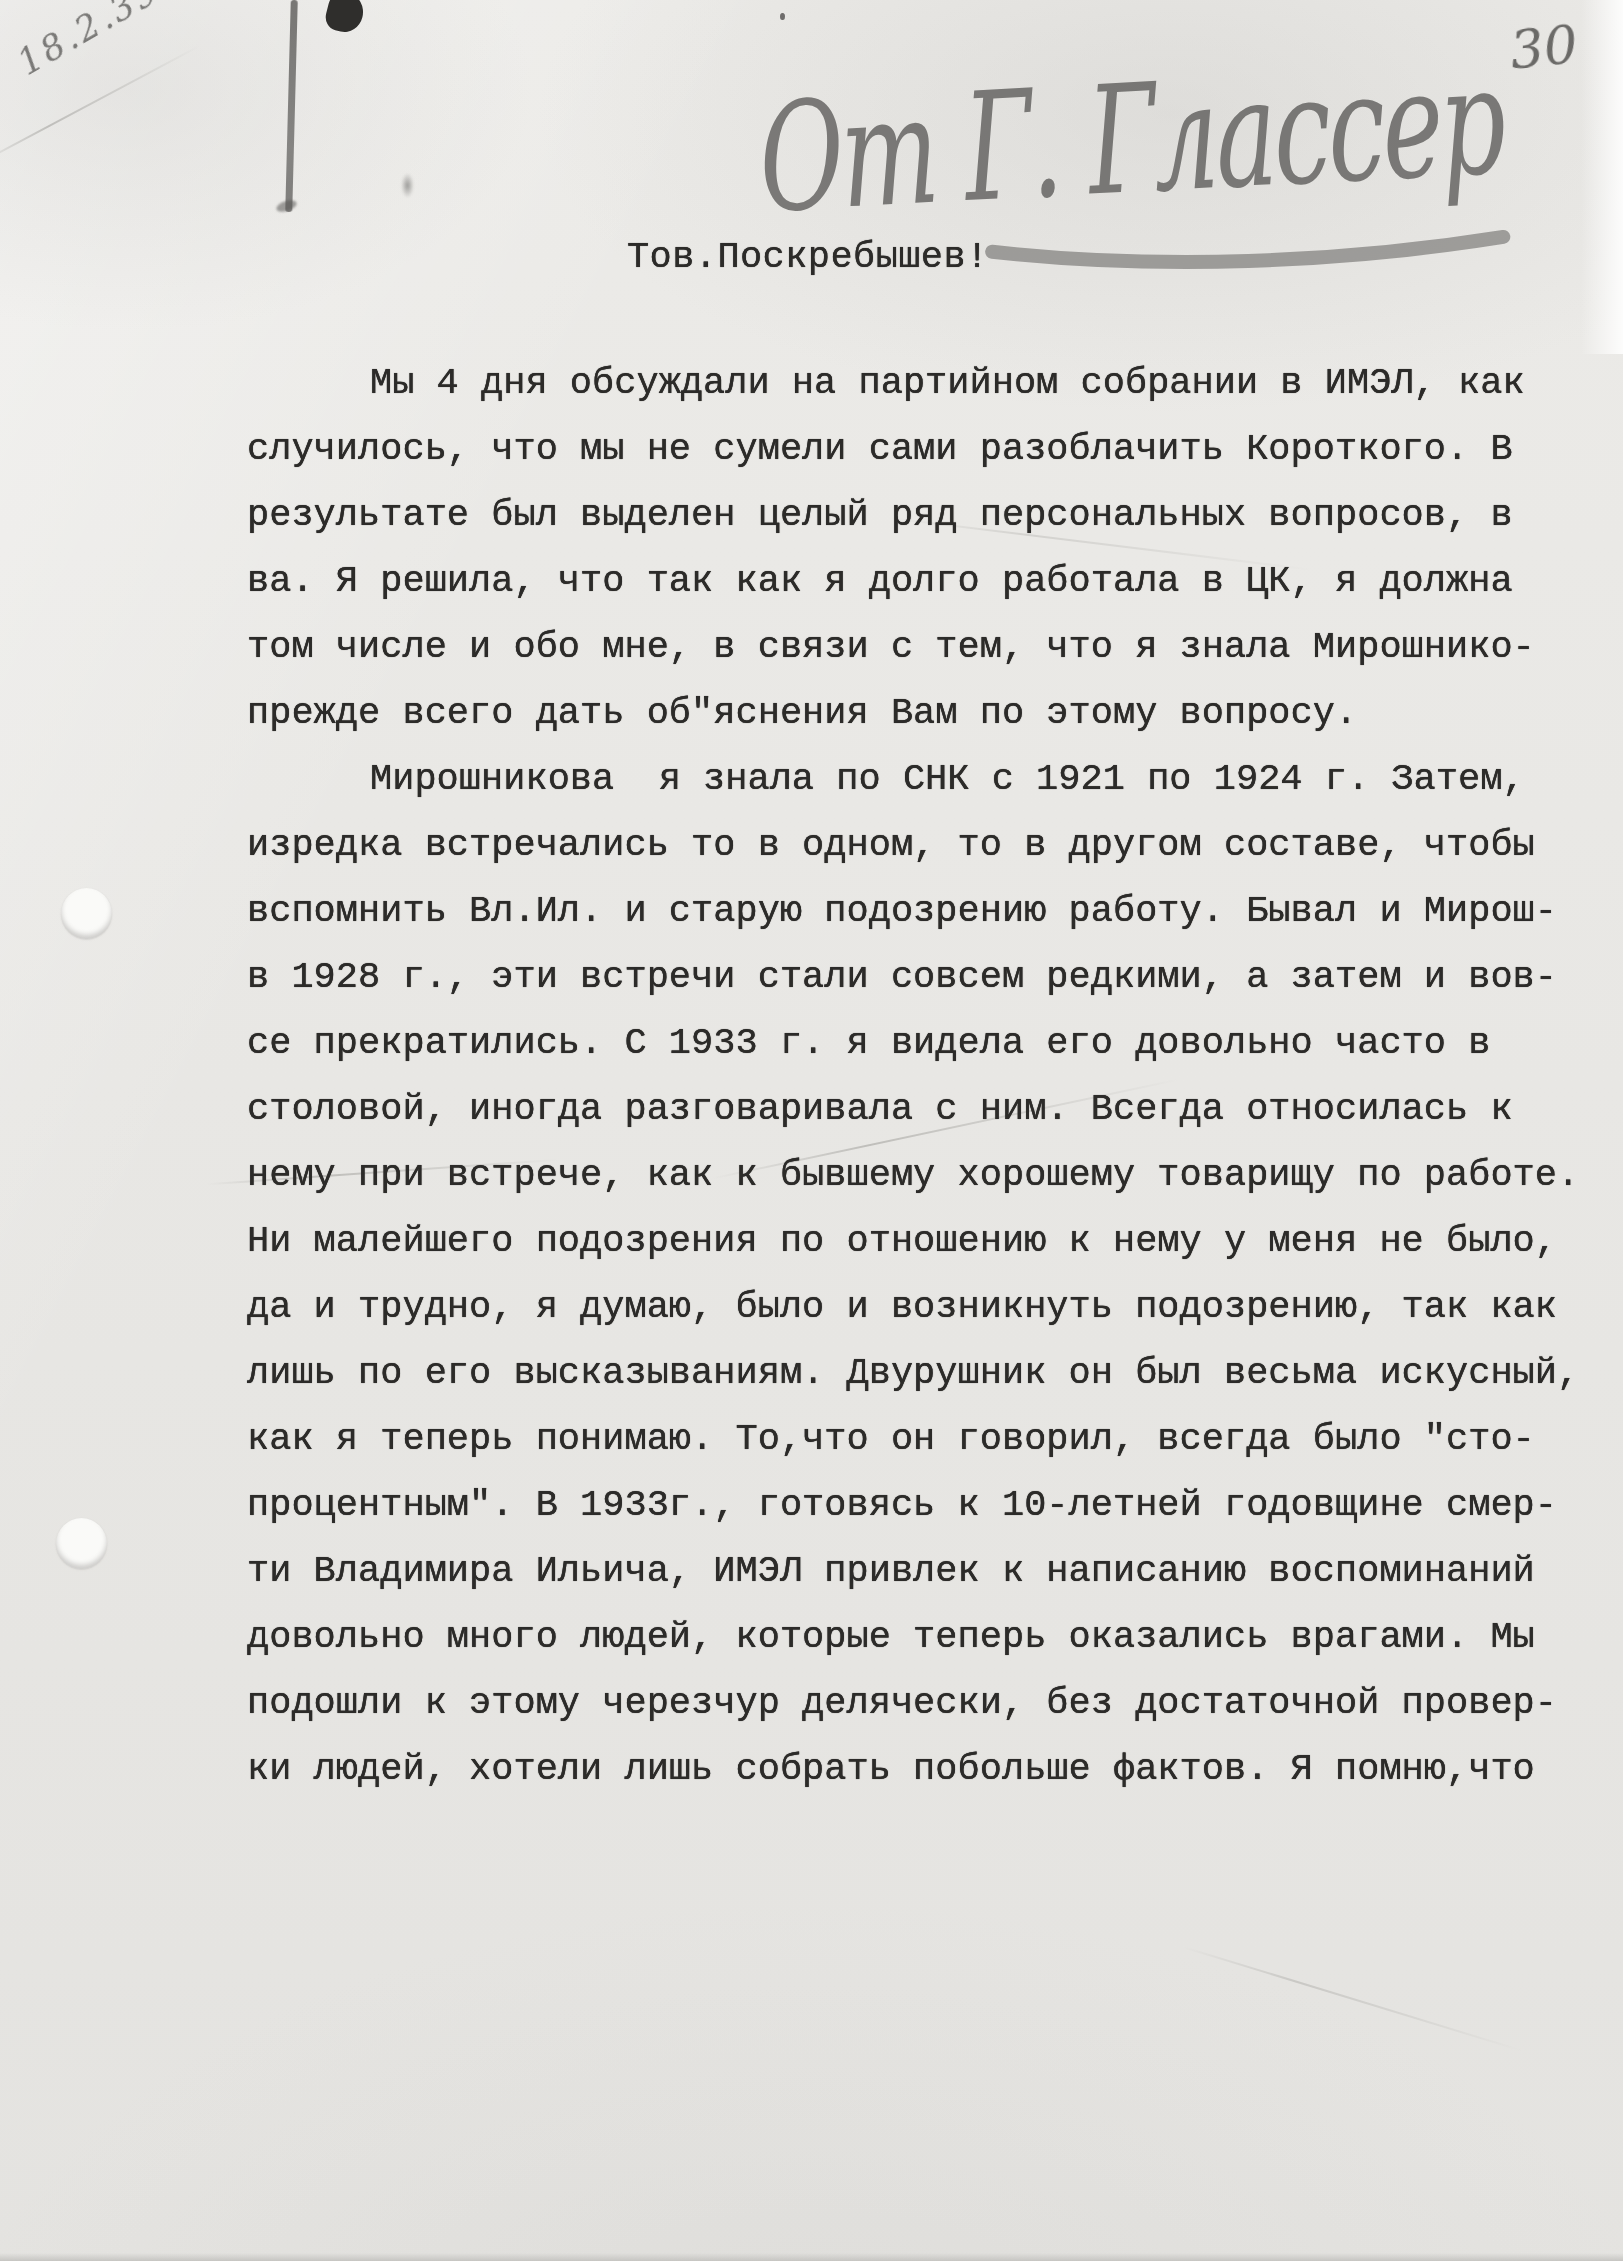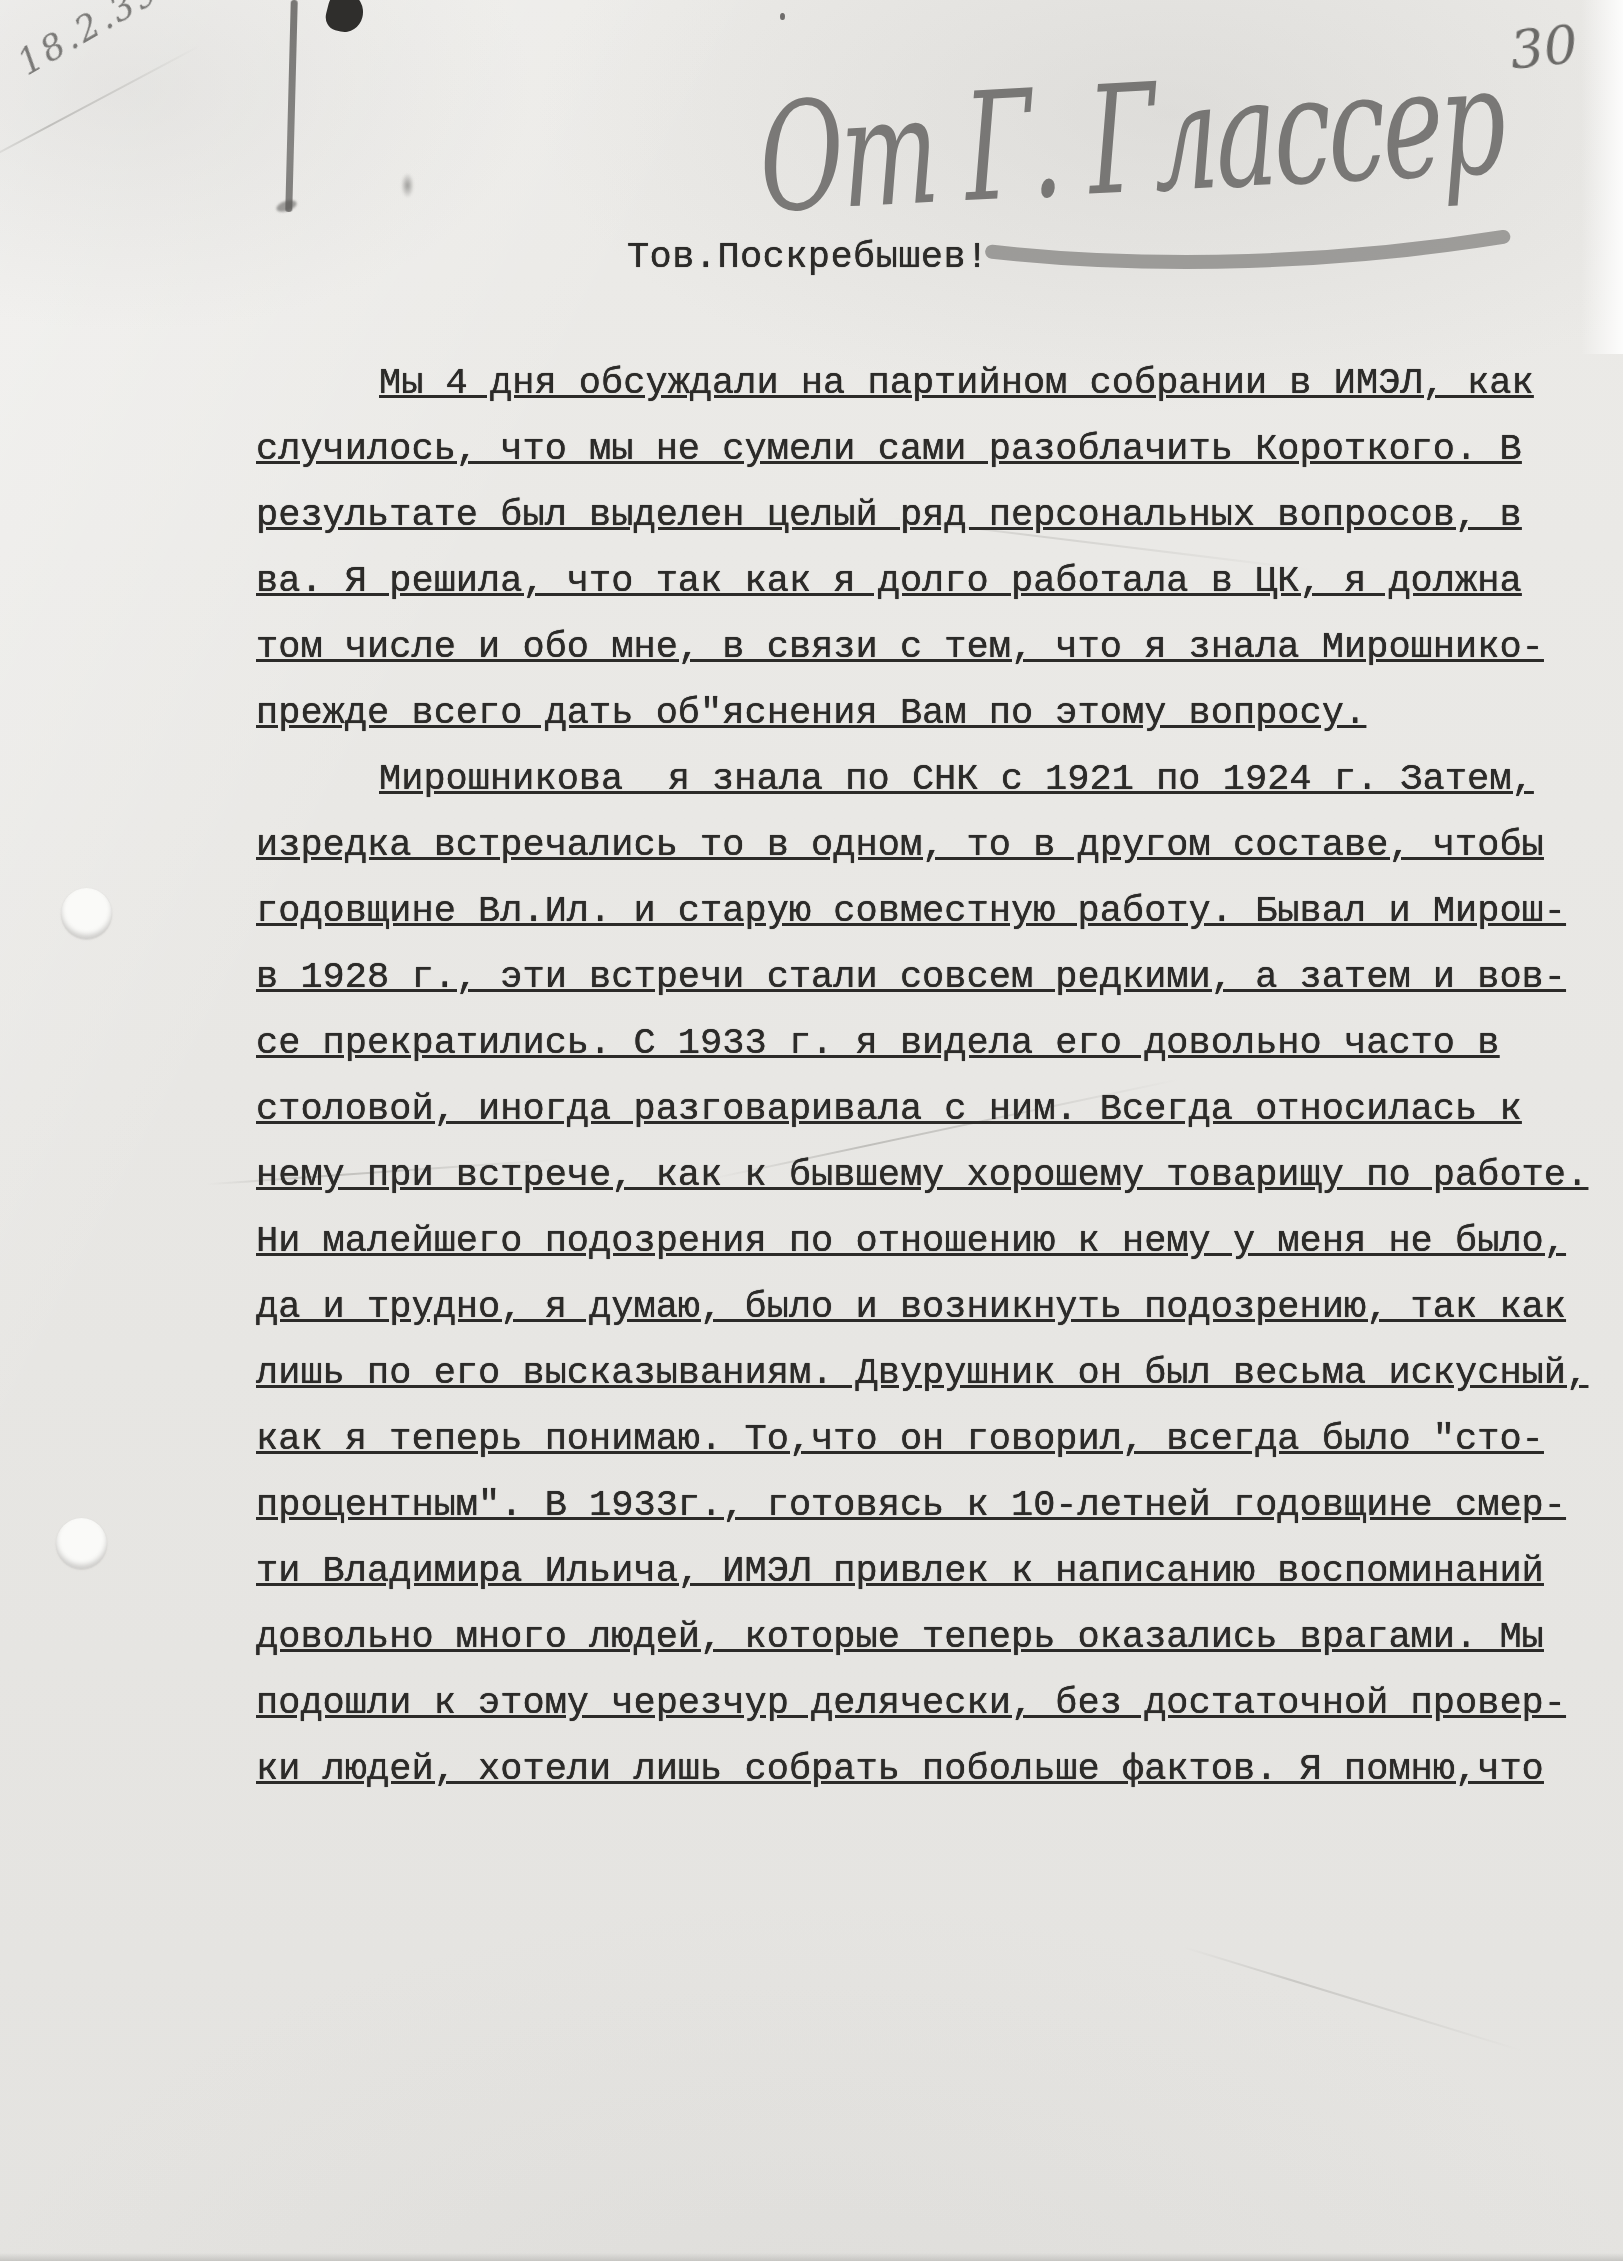--- a/index.html
+++ b/index.html
@@ -22,21 +22,21 @@
   
   .typed{
     color:#2c2b29;
     text-shadow:0 0 1.1px rgba(44,43,41,.65), 0 0 0.3px rgba(44,43,41,.9);
   }
   .salutation{
     position:absolute;left:627px;top:238px;
     font-size:37px;line-height:39px;white-space:pre;letter-spacing:0.4px;
   }
   .letter-body{
-    position:absolute;left:256px;top:350px;width:1349px;text-decoration:underline;
+    position:absolute;left:247px;top:350px;width:1349px;
   }
   .tline{
     height:66px;line-height:66px;
     font-size:37px;letter-spacing:0px;white-space:pre;
   }
   .tline.pstart{padding-left:123px;}
   
   .pencil{color:#504f4d;font-family:"DejaVu Serif",serif;font-style:italic;}
   .pencil-date{
     position:absolute;left:31px;top:43px;
@@ -132,21 +132,21 @@
 
   <div class="typed letter-body">
     <div class="tline pstart">Мы 4 дня обсуждали на партийном собрании в ИМЭЛ, как</div>
     <div class="tline">случилось, что мы не сумели сами разоблачить Короткого. В</div>
     <div class="tline">результате был выделен целый ряд персональных вопросов, в</div>
     <div class="tline">ва. Я решила, что так как я долго работала в ЦК, я должна</div>
     <div class="tline">том числе и обо мне, в связи с тем, что я знала Мирошнико-</div>
     <div class="tline">прежде всего дать об"яснения Вам по этому вопросу.</div>
     <div class="tline pstart">Мирошникова  я знала по СНК с 1921 по 1924 г. Затем,</div>
     <div class="tline">изредка встречались то в одном, то в другом составе, чтобы</div>
-    <div class="tline">годовщине Вл.Ил. и старую совместную работу. Бывал и Мирош-</div>
+    <div class="tline">вспомнить Вл.Ил. и старую подозрению работу. Бывал и Мирош-</div>
     <div class="tline">в 1928 г., эти встречи стали совсем редкими, а затем и вов-</div>
     <div class="tline">се прекратились. С 1933 г. я видела его довольно часто в</div>
     <div class="tline">столовой, иногда разговаривала с ним. Всегда относилась к</div>
     <div class="tline">нему при встрече, как к бывшему хорошему товарищу по работе.</div>
     <div class="tline">Ни малейшего подозрения по отношению к нему у меня не было,</div>
     <div class="tline">да и трудно, я думаю, было и возникнуть подозрению, так как</div>
     <div class="tline">лишь по его высказываниям. Двурушник он был весьма искусный,</div>
     <div class="tline">как я теперь понимаю. То,что он говорил, всегда было "сто-</div>
     <div class="tline">процентным". В 1933г., готовясь к 10-летней годовщине смер-</div>
     <div class="tline">ти Владимира Ильича, ИМЭЛ привлек к написанию воспоминаний</div>

